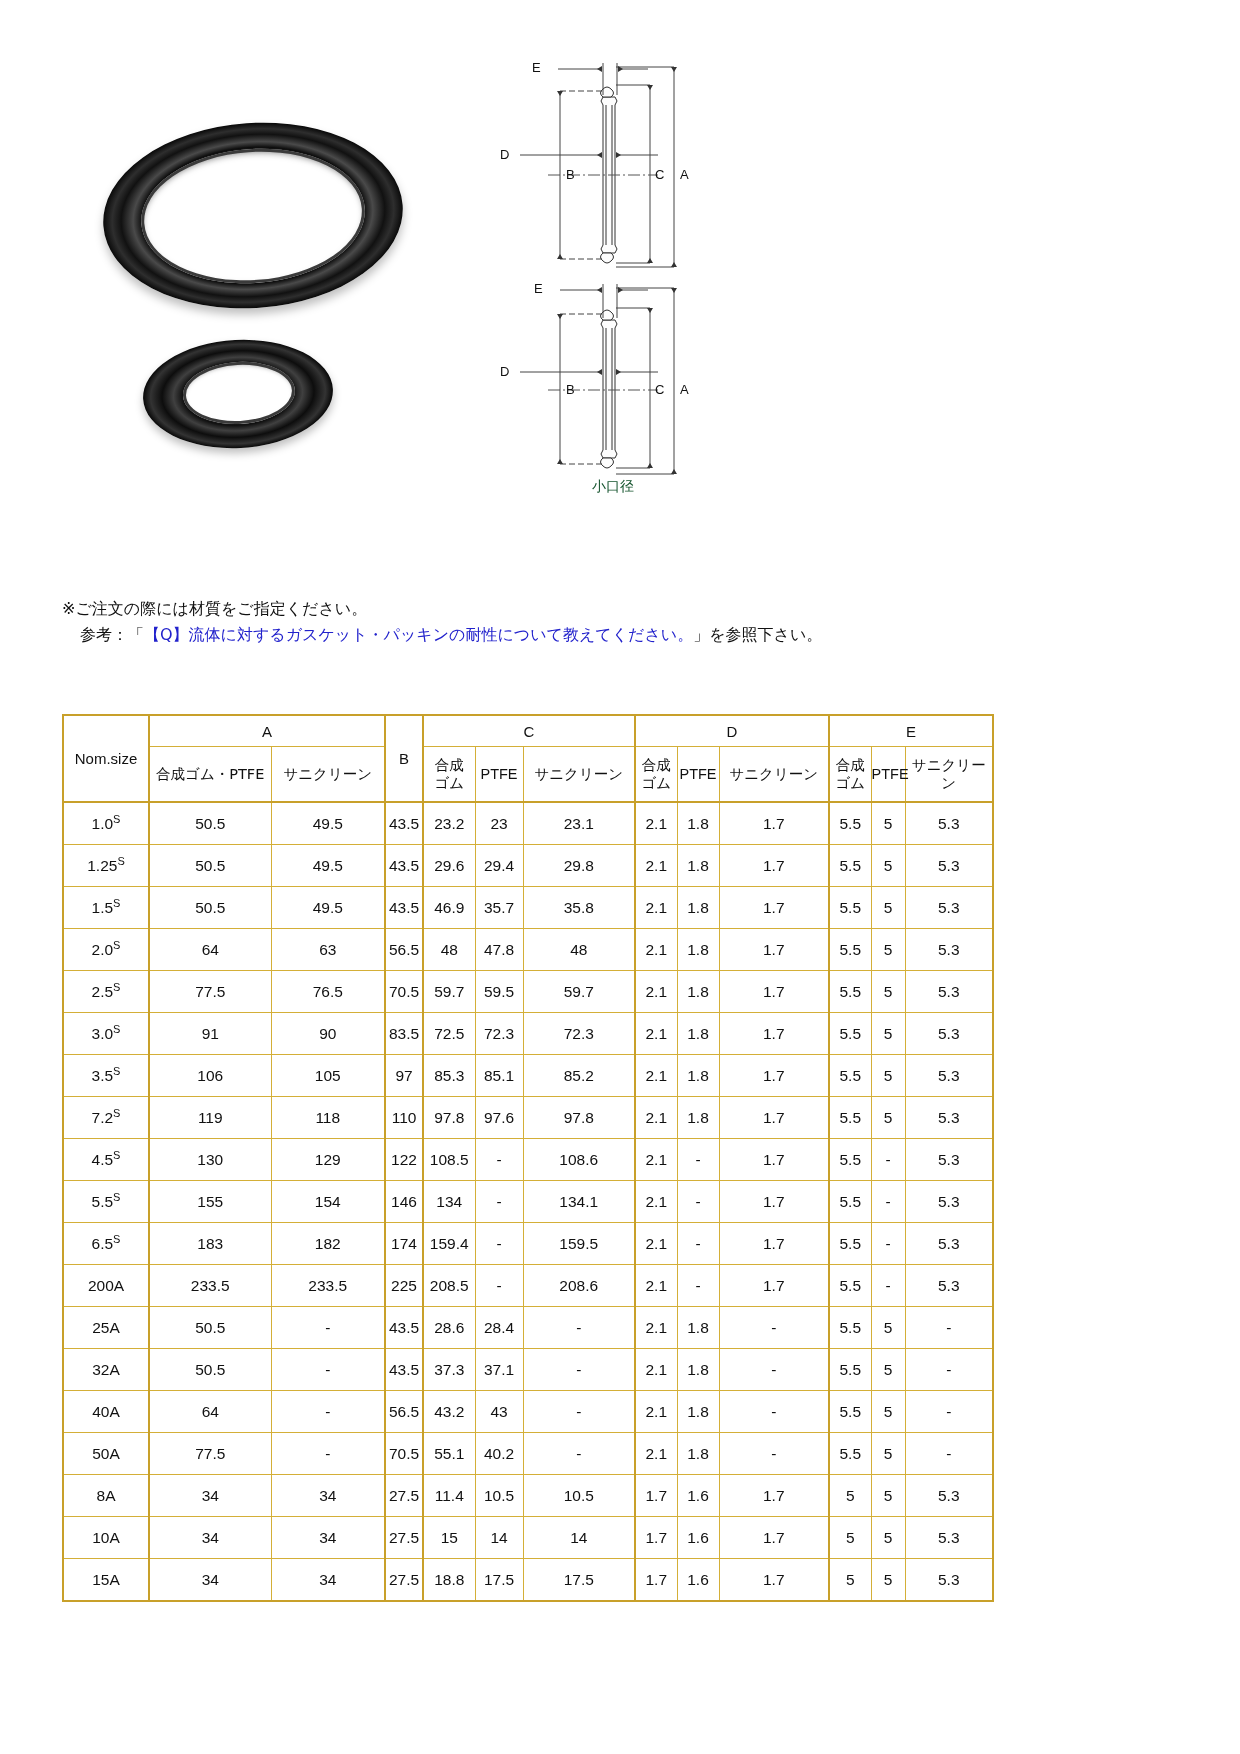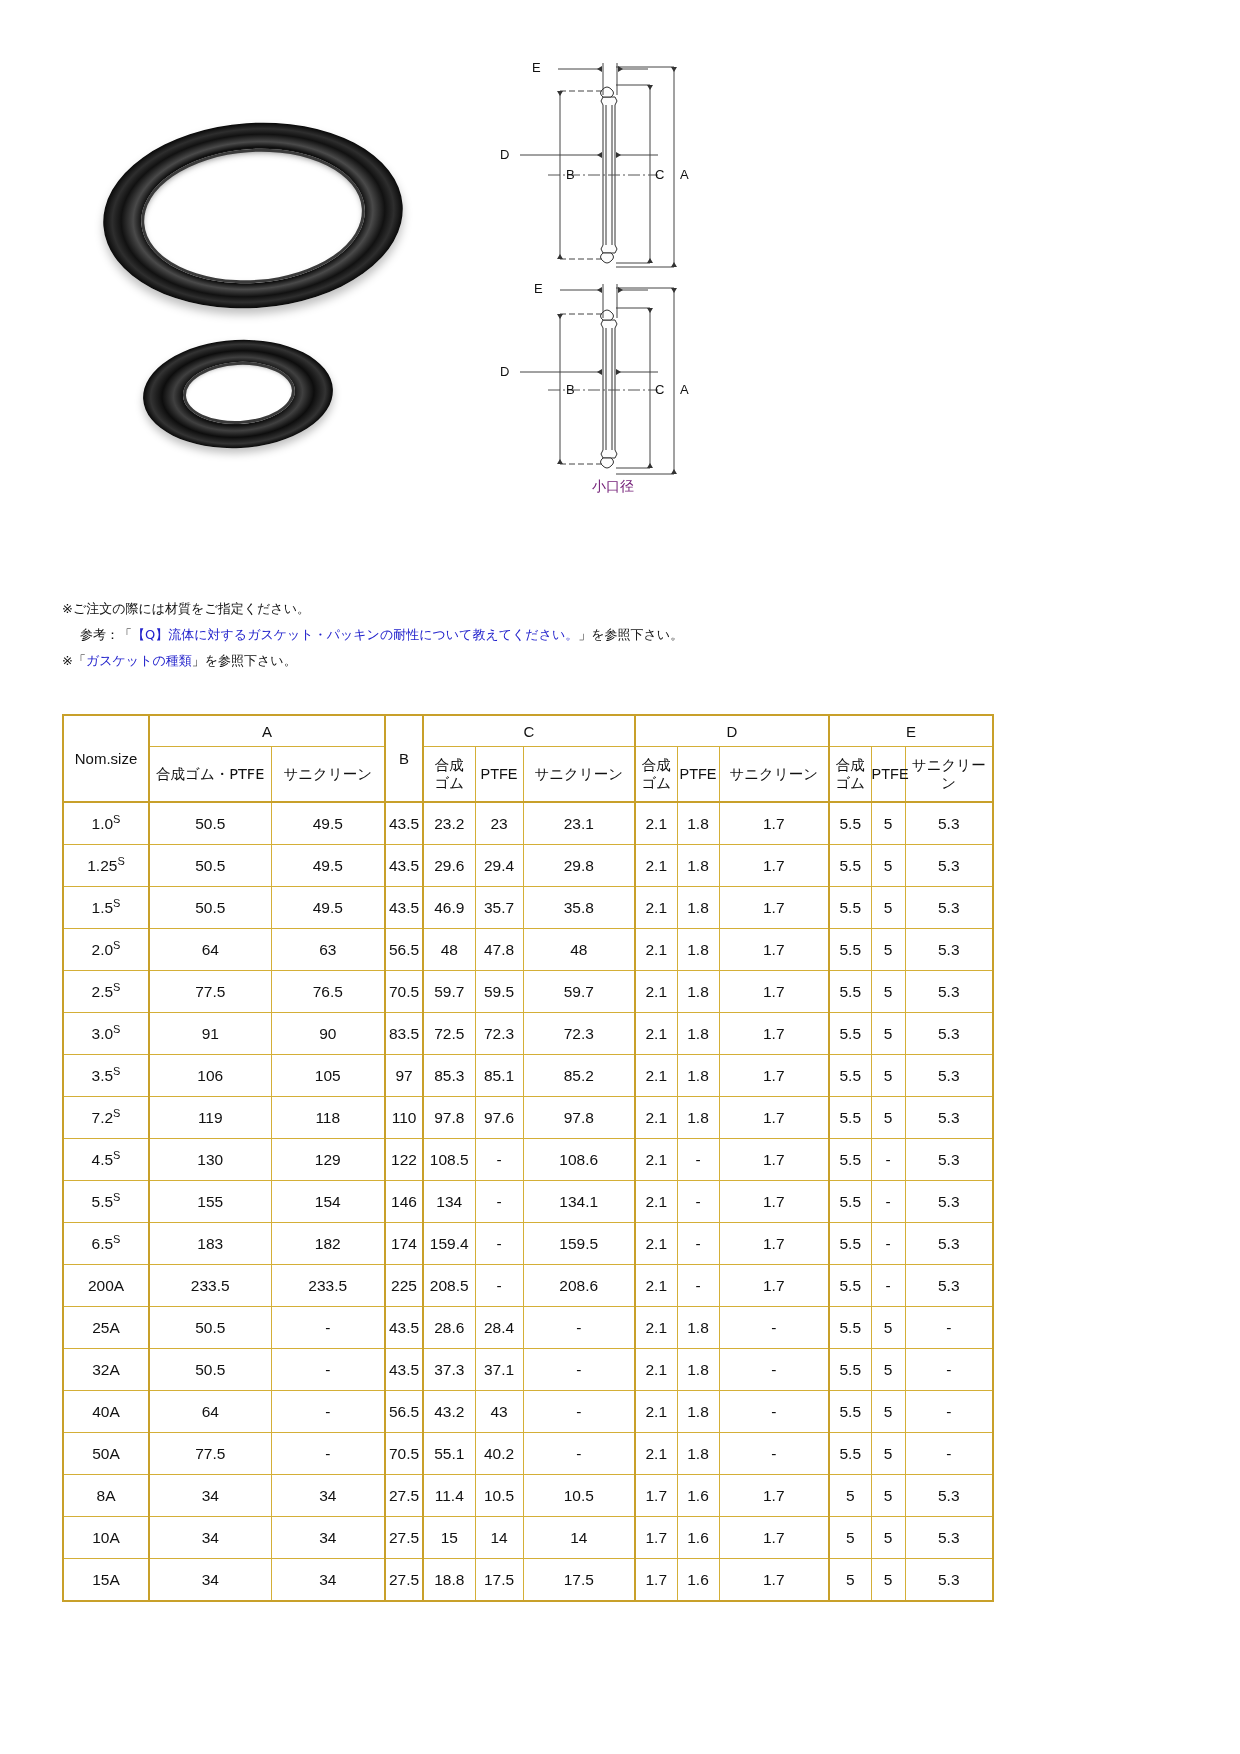--- a/index.html
+++ b/index.html
@@ -99,30 +99,30 @@
     color: #111;
     line-height: 1;
   }
   .caption-small-bore {
     position: absolute;
     left: 498px;
     top: 478px;
     width: 230px;
     text-align: center;
     font-size: 14px;
-    color: #701a75;
+    color: #14532d;
   }
 
   
   .notes {
     position: absolute;
     left: 62px;
     top: 596px;
     width: 1100px;
-    font-size: 13px;
+    font-size: 16px;
     line-height: 26px;
     color: #111111;
   }
   .note-line { white-space: nowrap; }
   .note-indent { padding-left: 18px; }
   .lnk { color: #2222cc; }
 
   
   .table-wrap {
     position: absolute;
@@ -280,23 +280,20 @@
     <span class="dim-label" style="left:182px; top:111px;">A</span>
   </div>
 
   <div class="caption-small-bore jp">小口径</div>
 </div>
 
 <div class="notes jp">
   <div class="note-line">※ご注文の際には材質をご指定ください。</div>
   <div class="note-line note-indent">
     <span>参考：「</span><span class="lnk">【Q】流体に対するガスケット・パッキンの耐性について教えてください。</span><span>」を参照下さい。</span>
-  </div>
-  <div class="note-line">
-    <span>※「</span><span class="lnk">ガスケットの種類</span><span>」を参照下さい。</span>
   </div>
 </div>
 
 <div class="table-wrap">
   <table class="spec">
     <colgroup>
       <col style="width:86px">
       <col style="width:122px">
         <col style="width:114px">
       <col style="width:38px">

